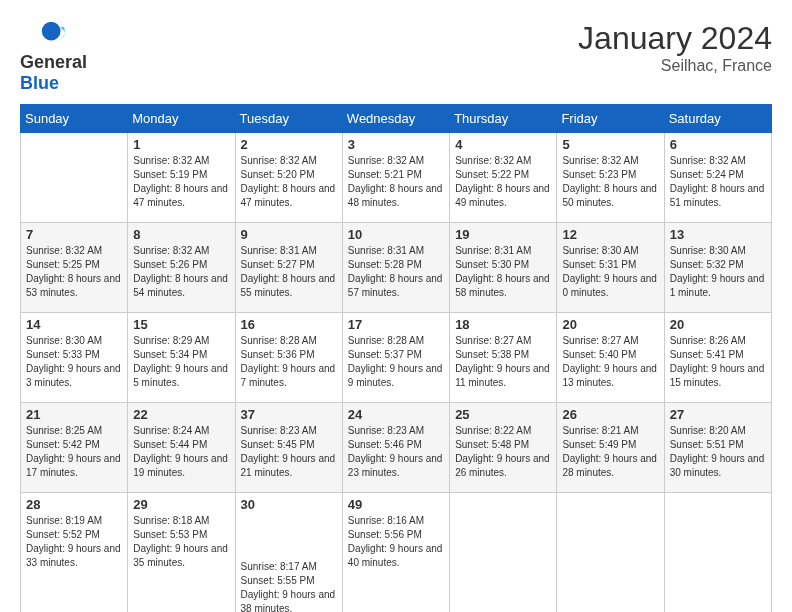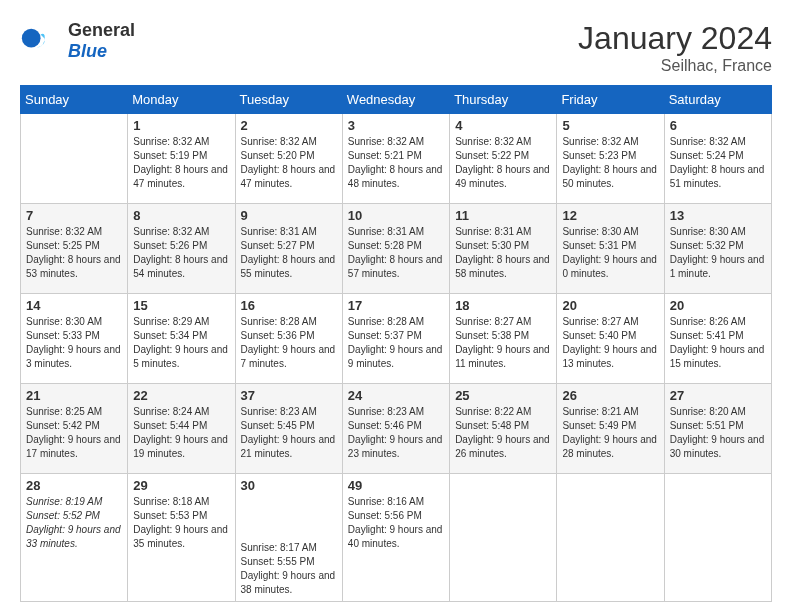--- a/index.html
+++ b/index.html
@@ -12,21 +12,22 @@
     }
     .header {
       display: flex;
       justify-content: space-between;
       align-items: flex-start;
       margin-bottom: 10px;
     }
     .logo {
       display: flex;
       align-items: center;
-      gap: 20px;
+      gap: 4px;
+      flex-direction: column;
     }
     .logo-icon {
       width: 28px;
       height: 28px;
     }
     .title-block {
       text-align: right;
     }
     .month-title {
       font-size: 32px;
@@ -81,21 +82,21 @@
 <body>
 
 <div class="header">
   <div class="logo">
     <svg class="logo-icon" viewBox="0 0 30 30" xmlns="http://www.w3.org/2000/svg">
       <circle cx="12" cy="12" r="10" fill="#1565c0"></circle>
       <path d="M22 8 Q28 5 26 15 Q24 22 18 22 Q28 20 26 12 Z" fill="#4fc3f7"></path>
     </svg>
     <div>
       <span style="font-size:18px;font-weight:bold;color:#333;">General</span><br>
-      <span style="font-size:18px;font-weight:bold;color:#1565c0;font-style:italic;">Blue</span>
+      <span style="font-size:18px;font-weight:bold;color:#1565c0;">Blue</span>
     </div>
   </div>
   <div class="title-block">
     <div class="month-title">January 2024</div>
     <div class="location-title">Seilhac, France</div>
   </div>
 </div>
 
 <table>
   <thead>
@@ -168,21 +169,21 @@
 Sunset: 5:27 PM
 Daylight: 8 hours and 55 minutes.</div>
         </td>
         <td>
           <span class="day-num">10</span>
           <div class="day-info" style="white-space: pre-line;">Sunrise: 8:31 AM
 Sunset: 5:28 PM
 Daylight: 8 hours and 57 minutes.</div>
         </td>
         <td>
-          <span class="day-num">11</span>
+          <span class="day-num">19</span>
           <div class="day-info" style="white-space: pre-line;">Sunrise: 8:31 AM
 Sunset: 5:30 PM
 Daylight: 8 hours and 58 minutes.</div>
         </td>
         <td>
           <span class="day-num">12</span>
           <div class="day-info" style="white-space: pre-line;">Sunrise: 8:30 AM
 Sunset: 5:31 PM
 Daylight: 9 hours and 0 minutes.</div>
         </td>
@@ -277,21 +278,21 @@
         <td>
           <span class="day-num">27</span>
           <div class="day-info" style="white-space: pre-line;">Sunrise: 8:20 AM
 Sunset: 5:51 PM
 Daylight: 9 hours and 30 minutes.</div>
         </td>
       </tr>
       <tr>
         <td>
           <span class="day-num">28</span>
-          <div class="day-info" style="white-space: pre-line; font-style: italic;">Sunrise: 8:19 AM
+          <div class="day-info" style="white-space: pre-line;">Sunrise: 8:19 AM
 Sunset: 5:52 PM
 Daylight: 9 hours and 33 minutes.</div>
         </td>
         <td>
           <span class="day-num">29</span>
           <div class="day-info" style="white-space: pre-line;">Sunrise: 8:18 AM
 Sunset: 5:53 PM
 Daylight: 9 hours and 35 minutes.</div>
         </td>
         <td>

